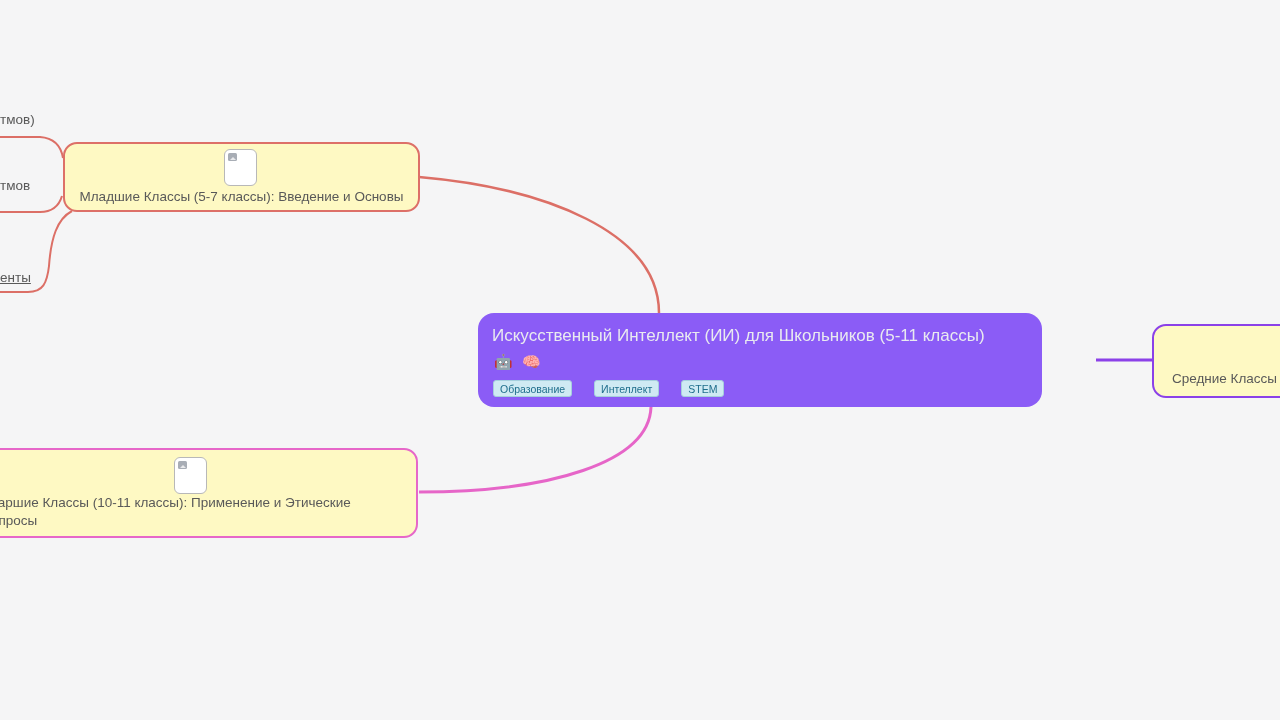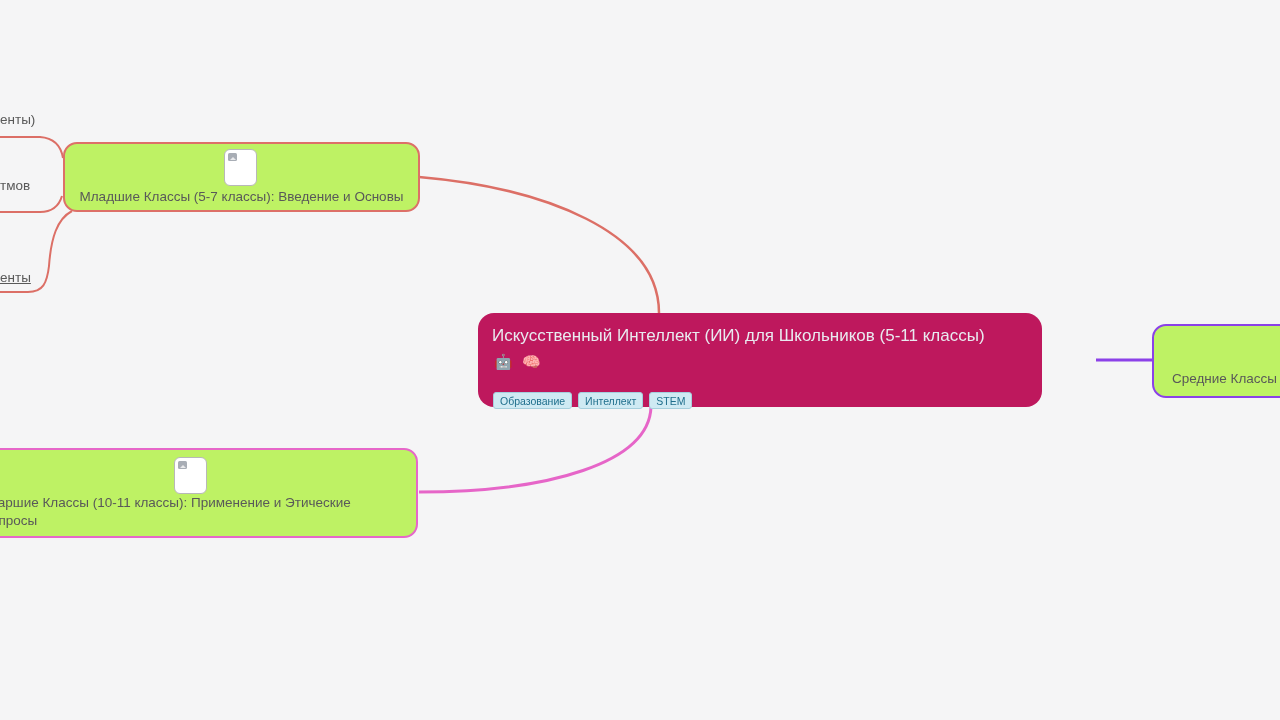--- a/index.html
+++ b/index.html
@@ -6,34 +6,34 @@
   body {
     width:1280px; height:720px; overflow:hidden; position:relative;
     background:#f5f5f6;
     font-family:"Liberation Sans","DejaVu Sans",sans-serif;
   }
   .stage { position:absolute; left:0; top:0; width:1280px; height:720px; overflow:hidden; }
 
   svg.connectors { position:absolute; left:0; top:0; width:1280px; height:720px; pointer-events:none; }
   svg.connectors path { fill:none; }
 
-  .topic { position:absolute; background:#bef264; box-sizing:border-box; }
+  .topic { position:absolute; background:#fef9c3; box-sizing:border-box; }
 
   
   .central {
     left:478px; top:313px; width:564px; height:94px;
-    background:#be185d; border-radius:16px;
+    background:#8b5cf6; border-radius:16px;
   }
   .central .title {
     position:absolute; left:14px; top:12px; width:590px;
     font-size:17px; line-height:21px; color:#e9eaf0;
     white-space:nowrap; overflow:hidden;
   }
   .central .emoji-row { position:absolute; left:16px; top:40px; font-size:15px; letter-spacing:3px; }
-  .central .tag-row { position:absolute; left:15px; top:79px; display:flex; gap:6px;border-radius:8px; }
+  .central .tag-row { position:absolute; left:15px; top:67px; display:flex; gap:22px;border-radius:8px; }
   .tag {
     background:#cfeaf3; color:#1f6e8c; border:1px solid #a5cfdd;
     border-radius:3px; font-size:10.5px; line-height:12px; padding:1.5px 6px;
     white-space:nowrap;
   }
 
   
   .junior {
     left:63px; top:142px; width:357px; height:70px;
     border:2px solid #dd7068; border-radius:14px;
@@ -114,17 +114,17 @@
   <div class="topic senior">
     <div class="img-ph"></div>
     <div class="node-label">Старшие Классы (10-11 классы): Применение и Этические Вопросы</div>
   </div>
 
   <div class="topic middle">
 
     <div class="node-label">Средние Классы (</div>
   </div>
 
-  <div class="fragment frag-1">енты)</div>
+  <div class="fragment frag-1">тмов)</div>
   <div class="fragment frag-2">тмов</div>
   <div class="fragment frag-3">енты</div>
 
 </div>
 
 </body></html>

